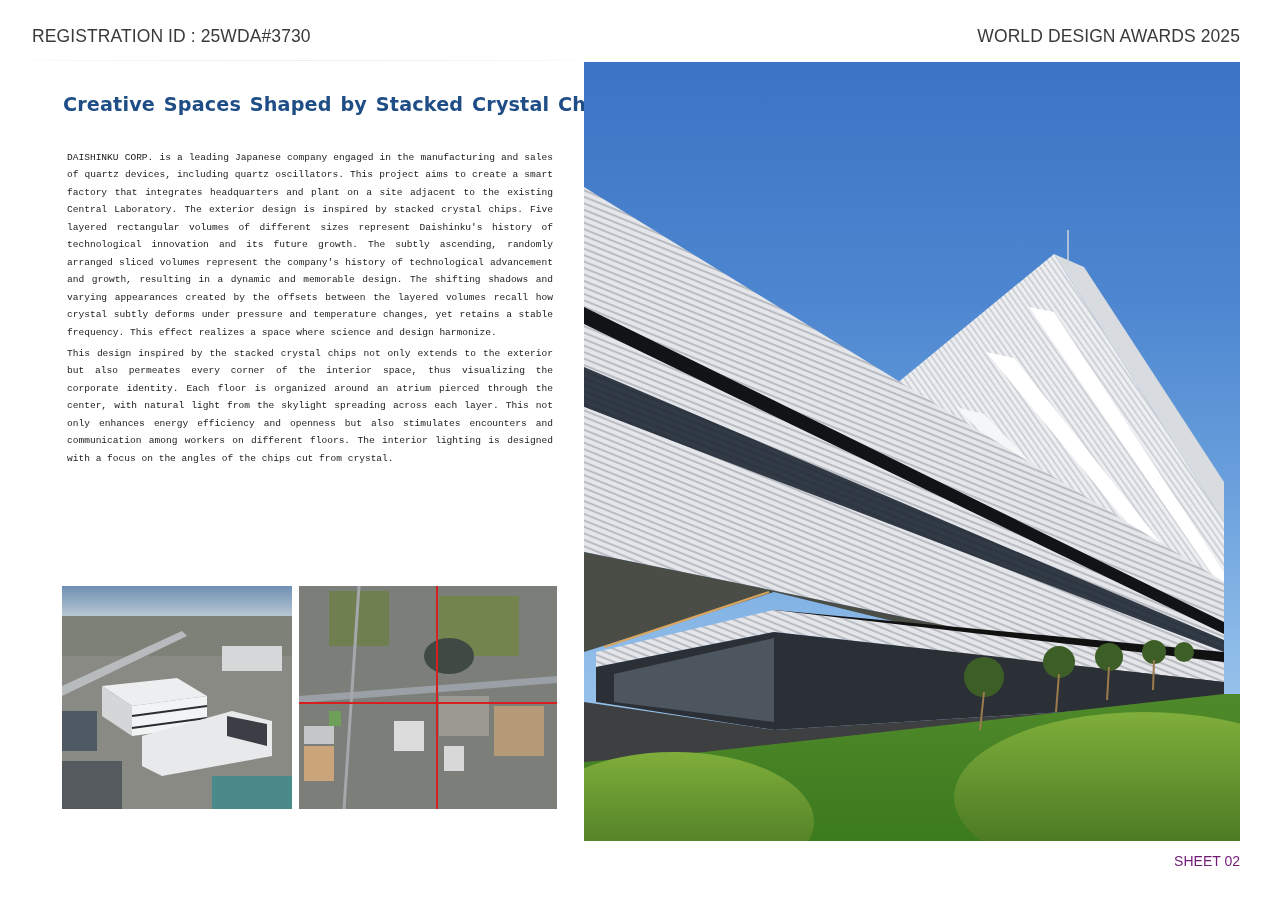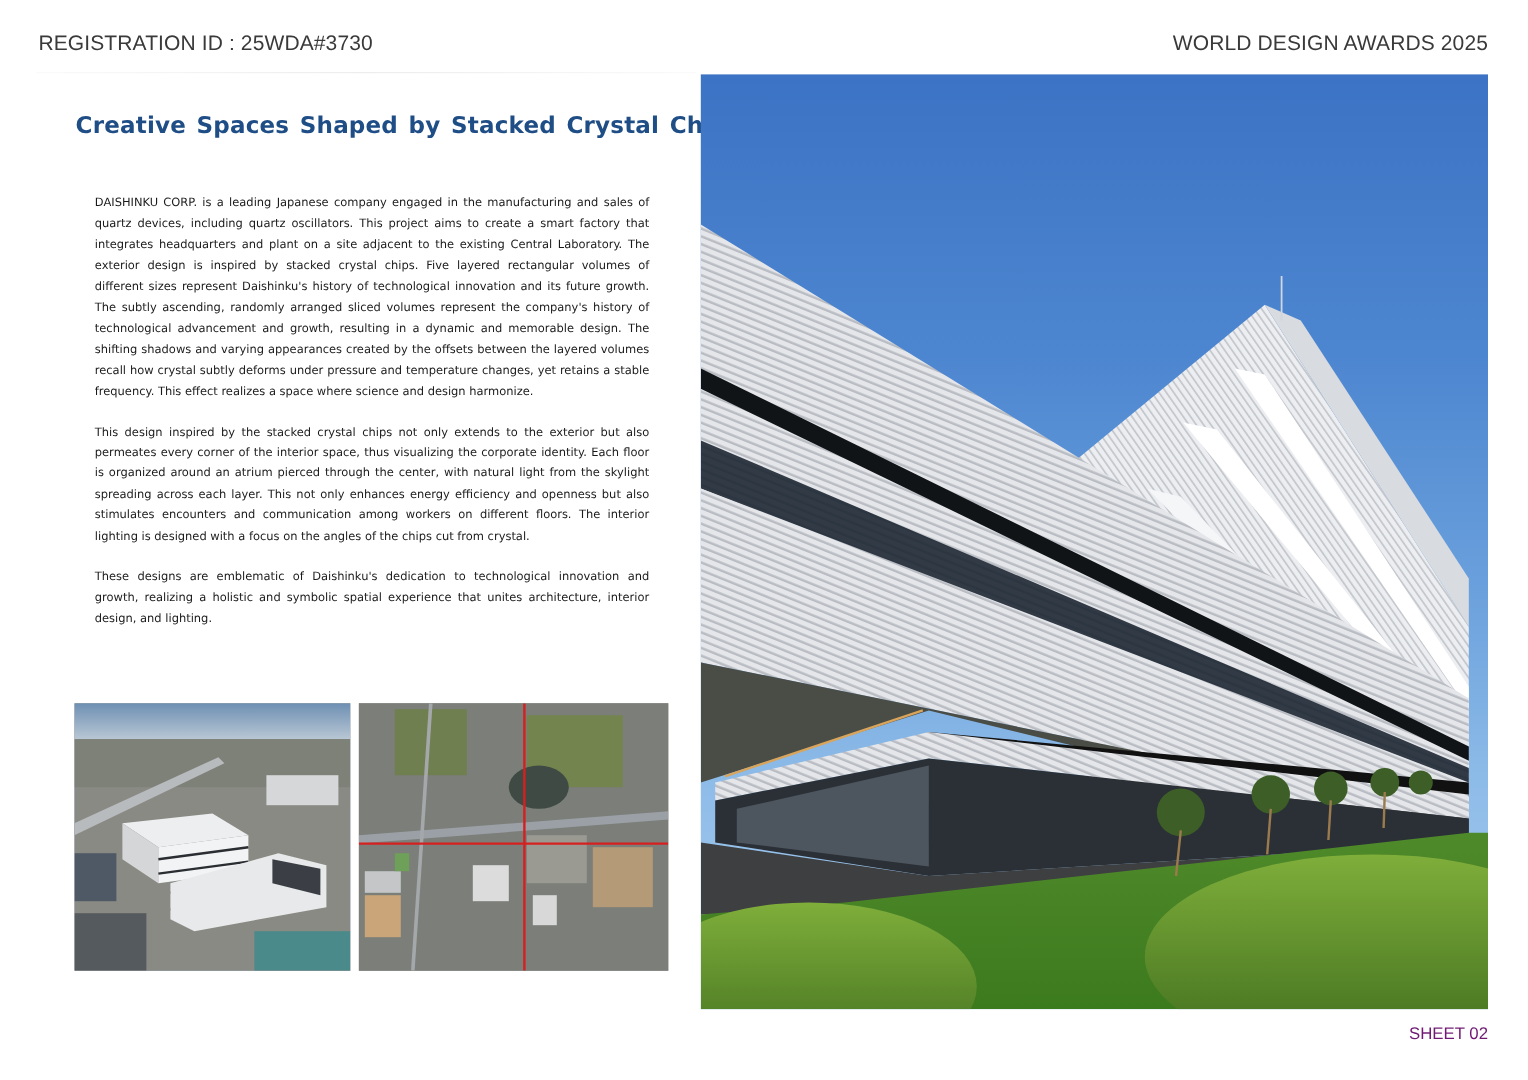--- a/index.html
+++ b/index.html
@@ -12,21 +12,21 @@
   #award { right: 33px; }
   #sheet { position: absolute; right: 33px; top: 853px; font-size: 14px; color: #701a75; }
   .hr-fade { position: absolute; left: 30px; top: 60px; width: 550px; height: 1px;
     background: linear-gradient(90deg, rgba(230,230,230,0.2), rgba(235,235,235,0.9), rgba(230,230,230,0.2)); }
 
   #title { position: absolute; left: 63px; top: 93px; width: 494px; font-family: "DejaVu Sans", sans-serif;
     font-weight: bold; font-size: 19.2px; color: #1f4e86; white-space: nowrap; letter-spacing: 0.15px; word-spacing: 2px; }
 
   #body { position: absolute; left: 63px; top: 145px; width: 494px; font-family: "DejaVu Sans", sans-serif;
     font-size: 9.55px; line-height: 17.45px; color: #1a1a1a; }
-  #body p { margin: 16px; text-align: justify; text-align-last: left; }
+  #body p { margin: 4px; text-align: justify; text-align-last: left; font-family: Liberation Mono, monospace; }
 
   
   #main-photo { position: absolute; left: 584px; top: 62px; width: 656px; height: 779px; overflow: hidden;
     background: linear-gradient(180deg, #3c73c4 0%, #4d86d0 30%, #6aa0dc 55%, #8dbbe8 75%, #a9cdf0 100%); }
   #main-photo svg { position: absolute; left: 0; top: 0; }
 
   
   #aerial-photo { position: absolute; left: 62px; top: 586px; width: 230px; height: 223px; overflow: hidden; background: #7d8c98; }
   #map-photo { position: absolute; left: 299px; top: 586px; width: 258px; height: 223px; overflow: hidden; background: #7a7c76; }
 </style>
@@ -35,21 +35,20 @@
 
 <div id="reg" class="hdr">REGISTRATION ID : 25WDA#3730</div>
 <div id="award" class="hdr">WORLD DESIGN AWARDS 2025</div>
 <div class="hr-fade"></div>
 
 <div id="title">Creative Spaces Shaped by Stacked Crystal Chips</div>
 
 <div id="body">
   <p>DAISHINKU CORP. is a leading Japanese company engaged in the manufacturing and sales of quartz devices, including quartz oscillators. This project aims to create a smart factory that integrates headquarters and plant on a site adjacent to the existing Central Laboratory. The exterior design is inspired by stacked crystal chips. Five layered rectangular volumes of different sizes represent Daishinku's history of technological innovation and its future growth. The subtly ascending, randomly arranged sliced volumes represent the company's history of technological advancement and growth, resulting in a dynamic and memorable design. The shifting shadows and varying appearances created by the offsets between the layered volumes recall how crystal subtly deforms under pressure and temperature changes, yet retains a stable frequency. This effect realizes a space where science and design harmonize.</p>
   <p>This design inspired by the stacked crystal chips not only extends to the exterior but also permeates every corner of the interior space, thus visualizing the corporate identity. Each floor is organized around an atrium pierced through the center, with natural light from the skylight spreading across each layer. This not only enhances energy efficiency and openness but also stimulates encounters and communication among workers on different floors. The interior lighting is designed with a focus on the angles of the chips cut from crystal.</p>
-  <p>These designs are emblematic of Daishinku's dedication to technological innovation and growth, realizing a holistic and symbolic spatial experience that unites architecture, interior design, and lighting.</p>
 </div>
 
 <div id="main-photo">
   <svg width="656" height="779" viewBox="0 0 656 779">
     <defs>
       <pattern id="ribs" width="8" height="6" patternUnits="userSpaceOnUse" patternTransform="rotate(22)">
         <rect width="8" height="6" fill="#e4e6ea"></rect>
         <rect y="4" width="8" height="2" fill="#b9bcc2"></rect>
       </pattern>
       <pattern id="ribs2" width="8" height="5" patternUnits="userSpaceOnUse" patternTransform="rotate(55)">

